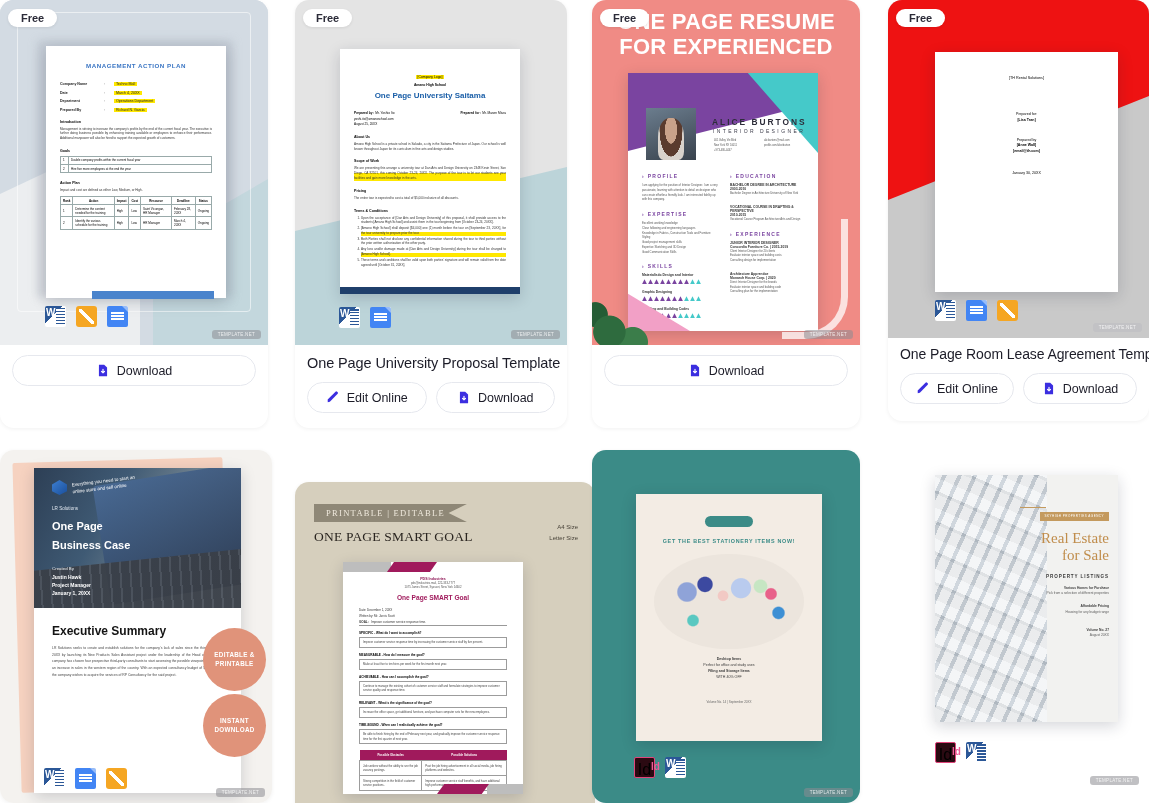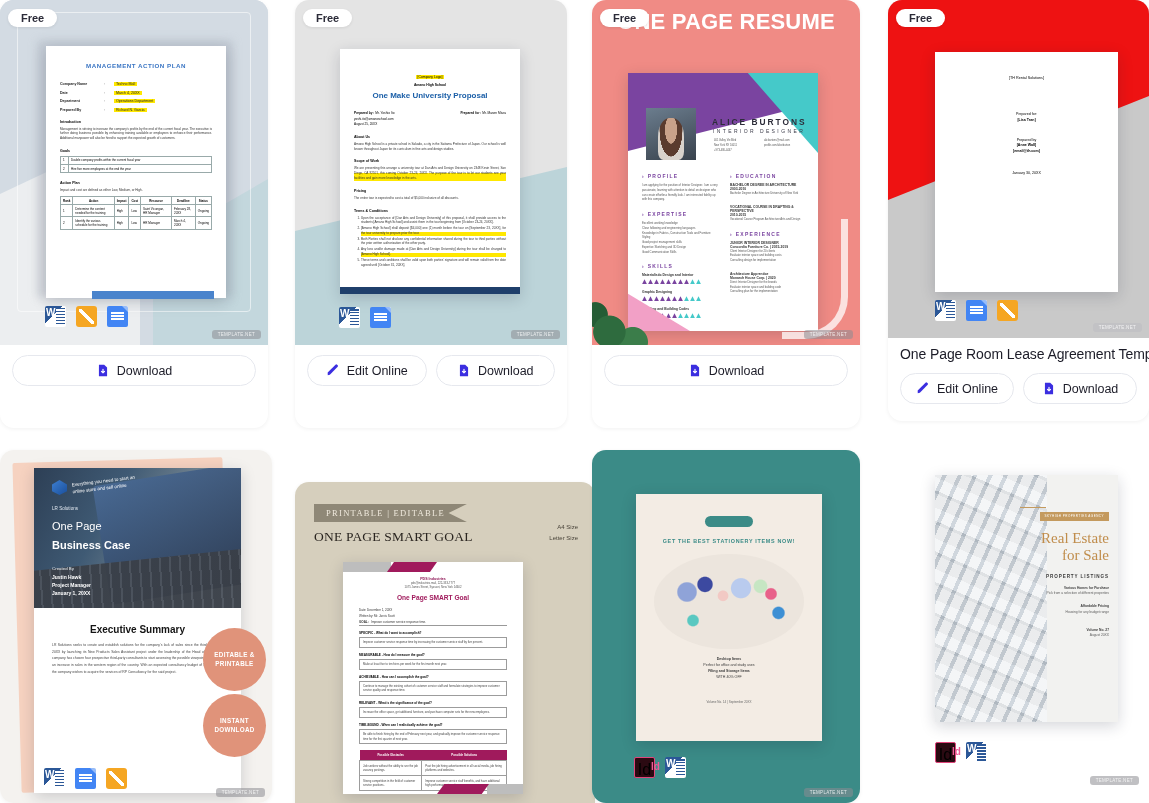--- a/index.html
+++ b/index.html
@@ -258,26 +258,26 @@
     position:absolute; left:-10px; bottom:-18px; width:230px; height:66px;
     background:repeating-linear-gradient(92deg,#3a3f47 0 8px,#4d535c 8px 10px);
     transform:rotate(-6deg); opacity:.93;
   }
   .p5 .hero .logo{
     position:absolute; left:18px; top:12px; width:15px; height:15px;
     background:linear-gradient(135deg,#3d7fd1,#1a4f9c);
     clip-path:polygon(50% 0,100% 30%,100% 75%,50% 100%,0 75%,0 30%);
   }
   .p5 .hero .lr{ position:absolute; left:18px; top:38px; color:#dfe6ee; font-size:4.6px; }
-  .p5 .hero .h1{ position:absolute; left:18px; top:52px; color:#fff; font-size:11px; font-weight:normal; }
+  .p5 .hero .h1{ position:absolute; left:18px; top:52px; color:#fff; font-size:11px; font-weight:bold; }
   .p5 .hero .h2{ position:absolute; left:18px; top:71px; color:#fff; font-size:11px; font-weight:bold; }
   .p5 .hero .cb{ position:absolute; left:18px; top:98px; color:#e8eef4; font-size:4.4px; }
   .p5 .hero .cn{ position:absolute; left:18px; top:106px; color:#fff; font-size:5px; font-weight:bold; line-height:1.55; }
   .p5 .body{ padding:16px 18px; }
-  .p5 .es{ font-size:10px; font-weight:bold; color:#141414; margin-bottom:7px;text-align:center; }
+  .p5 .es{ font-size:12px; font-weight:bold; color:#141414; margin-bottom:7px; }
   .p5 .esp{ font-size:3.4px; line-height:1.95; color:#444; text-align:justify; }
   .circ{
     position:absolute; border-radius:50%; background:#e0937a;
     color:#fff; display:flex; align-items:center; justify-content:center;
     text-align:center; font-size:6.3px; font-weight:bold; line-height:1.35;
     letter-spacing:.3px; z-index:7;
   }
   .c1{ right:6px; top:178px; width:63px; height:63px; }
   .c2{ right:6px; top:244px; width:63px; height:63px; }
 
@@ -461,21 +461,21 @@
     </div>
   </div>
 
   <div class="card" style="left:295px;top:0;width:272px;height:428px;">
     <div class="thumb t2">
       <div class="wedge"></div>
       <div class="free">Free</div>
       <div class="paper p2">
         <div style="text-align:center"><span class="cl">[Company Logo]</span></div>
         <div class="sch">Amano High School</div>
-        <div class="ttl">One Make University Proposal</div>
+        <div class="ttl">One Page University Saitama</div>
         <div style="display:flex;justify-content:space-between;font-size:3.2px;margin-bottom:2px;">
           <span><b>Prepared by :</b> <span>Mr. Yoshio Ito</span></span>
           <span><b>Prepared for :</b> <span>Mr. Masen Miura</span></span>
         </div>
         <div style="font-size:3.1px;line-height:1.6;">yoshi.ito@amanoschool.com</div>
         <div style="font-size:3.1px;line-height:1.6;margin-bottom:7px;">August 25, 20XX</div>
         <div class="sechd">About Us</div>
         <div class="para">Amano High School is a private school in Sakado, a city in the Saitama Prefecture of Japan. Our school is well known throughout Japan for its curriculum in fine arts and design studies.</div>
         <div class="sechd">Scope of Work</div>
         <div class="para" style="background:linear-gradient(transparent 48%,#ffe800 48%)">We are presenting this arrange a university tour at Dan Arts and Design University on 2348 Kevin Street, San Diego, CA 92101, this coming October 23-24, 20XX. The purpose of the tour is to let our students see your facilities and gain more knowledge in the arts.</div>
@@ -491,20 +491,21 @@
         </ol>
         <div class="navybar"></div>
       </div>
       <div class="apps" style="left:44px;bottom:17px;">
         <span class="appico app-word"></span>
         <span class="appico app-gdoc"></span>
       </div>
       <div class="wm">TEMPLATE.NET</div>
     </div>
     <div class="meta">
+      <div class="title">One Page University Proposal Template</div>
       <div class="btnrow">
         <div class="btn">
           <svg class="ico" viewBox="0 0 24 24">
               <path d="M3 20l3.6-.9L20 5.7a2 2 0 000-2.8l-.9-.9a2 2 0 00-2.8 0L2.9 15.4z" fill="#3b2ee0"></path>
             </svg>
           <span>Edit Online</span>
         </div>
         <div class="btn">
           <svg class="ico" viewBox="0 0 24 24">
               <path d="M5 2h9l5 5v15H5z" fill="#3b2ee0"></path>
@@ -514,20 +515,21 @@
         </div>
       </div>
     </div>
   </div>
 
   <div class="card" style="left:592px;top:0;width:268px;height:428px;">
     <div class="thumb t3">
       <div class="free">Free</div>
       <div class="hd">
         <div>ONE PAGE RESUME</div>
+        <div>FOR EXPERIENCED</div>
       </div>
       <div class="paper p3">
         <div class="purple"></div>
         <div class="teal"></div>
         <div class="photo"></div>
         <div class="nm">ALICE BURTONS</div>
         <div class="rl">INTERIOR DESIGNER</div>
         <div style="position:absolute;left:86px;top:66px;font-size:2.6px;line-height:1.9;color:#555;width:46px;">
           <div>401 Valley Vie Blvd</div>
           <div>New York NY 10011</div>

